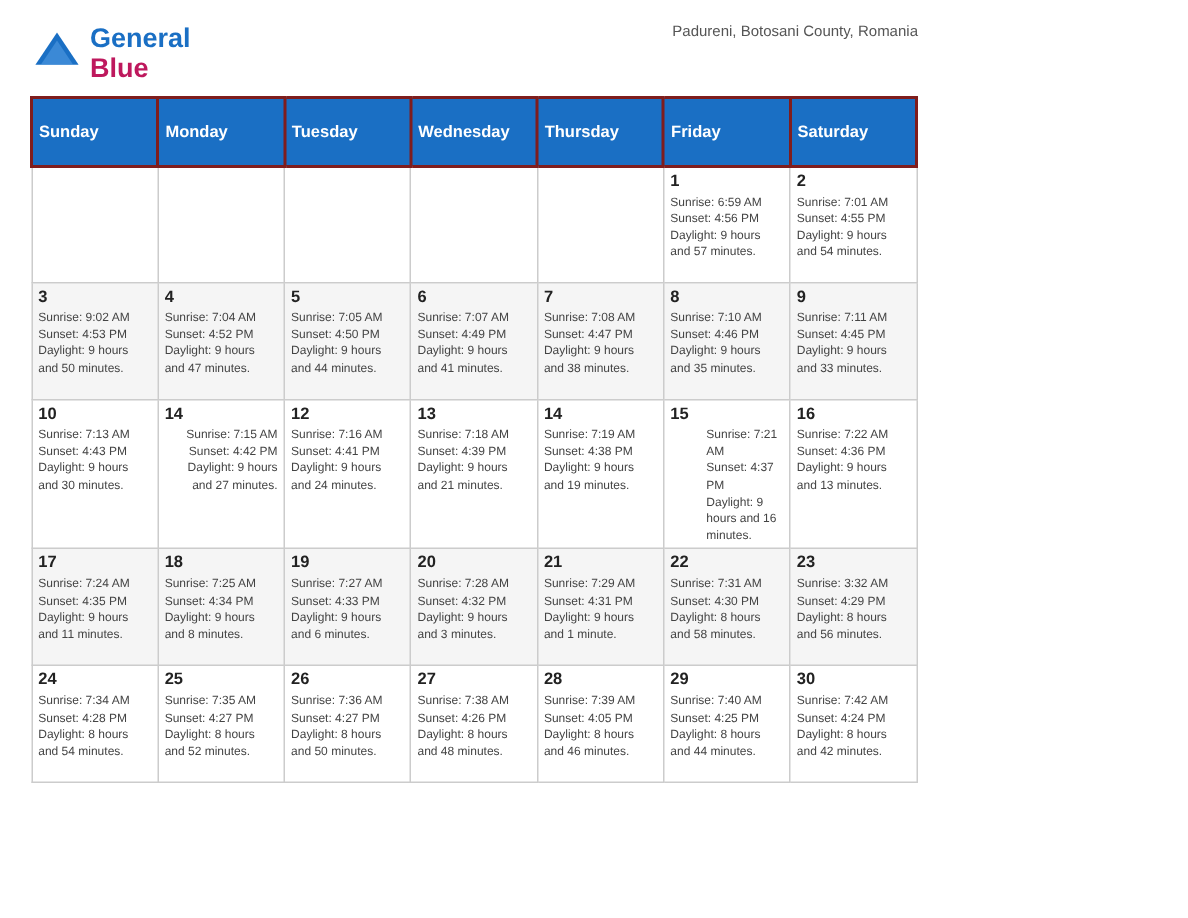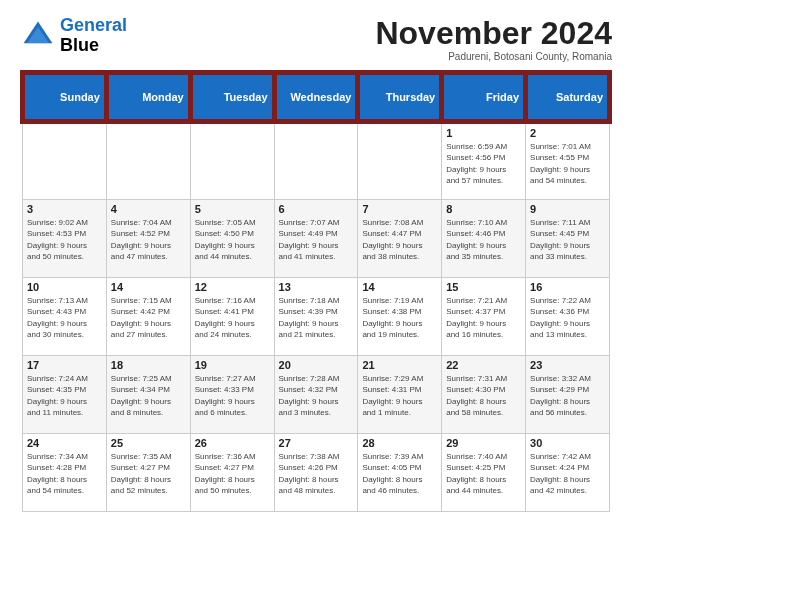--- a/index.html
+++ b/index.html
@@ -54,22 +54,22 @@
       width: 100%;
       border-collapse: collapse;
       table-layout: fixed;
     }
     thead tr th {
       background-color: #1a6fc4;
       color: #fff;
       font-size: 11px;
       font-weight: bold;
       padding: 16px 4px;
-      text-align: right;
-      border: 5px solid #7f1d1d;
+      text-align: left;
+      border: 2px solid #7f1d1d;
     }
     tbody tr td {
       border: 1px solid #ccc;
       vertical-align: top;
       padding: 3px 4px;
       font-size: 8.5px;
       color: #333;
       height: 78px;
       background: #fff;
     }
@@ -96,25 +96,24 @@
 
 <div class="page">
   <div class="header">
     <div class="logo">
       <svg class="logo-icon" viewBox="0 0 40 40">
         <polygon points="20,4 36,28 4,28" fill="#1a6fc4"></polygon>
         <polygon points="20,10 32,28 8,28" fill="#5ba3e8" opacity="0.5"></polygon>
       </svg>
       <div class="logo-text">
         <div><span>General</span></div>
-        <div style="color:#000000">Blue</div>
+        <div style="color:#be185d">Blue</div>
       </div>
     </div>
     <div class="title-area">
-      <div class="month-title">November 2024</div>
       <div class="location">Padureni, Botosani County, Romania</div>
     </div>
   </div>
 
   <table>
     <thead>
       <tr>
       <th>Sunday</th>
           <th>Monday</th>
           <th>Tuesday</th>
@@ -190,21 +189,21 @@
         </tr>
         <tr>
           <td>
             <div class="day-num">10</div>
             <div class="day-info" style="white-space: pre-line;">Sunrise: 7:13 AM
 Sunset: 4:43 PM
 Daylight: 9 hours and 30 minutes.</div>
           </td>
           <td>
             <div class="day-num">14</div>
-            <div class="day-info" style="white-space: pre-line;">Sunrise: 7:15 AM
+            <div class="day-info" style="white-space: pre-line; text-align: right;">Sunrise: 7:15 AM
 Sunset: 4:42 PM
 Daylight: 9 hours and 27 minutes.</div>
           </td>
           <td>
             <div class="day-num">12</div>
             <div class="day-info" style="white-space: pre-line;">Sunrise: 7:16 AM
 Sunset: 4:41 PM
 Daylight: 9 hours and 24 minutes.</div>
           </td>
           <td>
@@ -214,21 +213,21 @@
 Daylight: 9 hours and 21 minutes.</div>
           </td>
           <td>
             <div class="day-num">14</div>
             <div class="day-info" style="white-space: pre-line;">Sunrise: 7:19 AM
 Sunset: 4:38 PM
 Daylight: 9 hours and 19 minutes.</div>
           </td>
           <td>
             <div class="day-num">15</div>
-            <div class="day-info" style="white-space: pre-line;">Sunrise: 7:21 AM
+            <div class="day-info" style="white-space: pre-line; margin-left: 24px;">Sunrise: 7:21 AM
 Sunset: 4:37 PM
 Daylight: 9 hours and 16 minutes.</div>
           </td>
           <td>
             <div class="day-num">16</div>
             <div class="day-info" style="white-space: pre-line;">Sunrise: 7:22 AM
 Sunset: 4:36 PM
 Daylight: 9 hours and 13 minutes.</div>
           </td>
         </tr>

